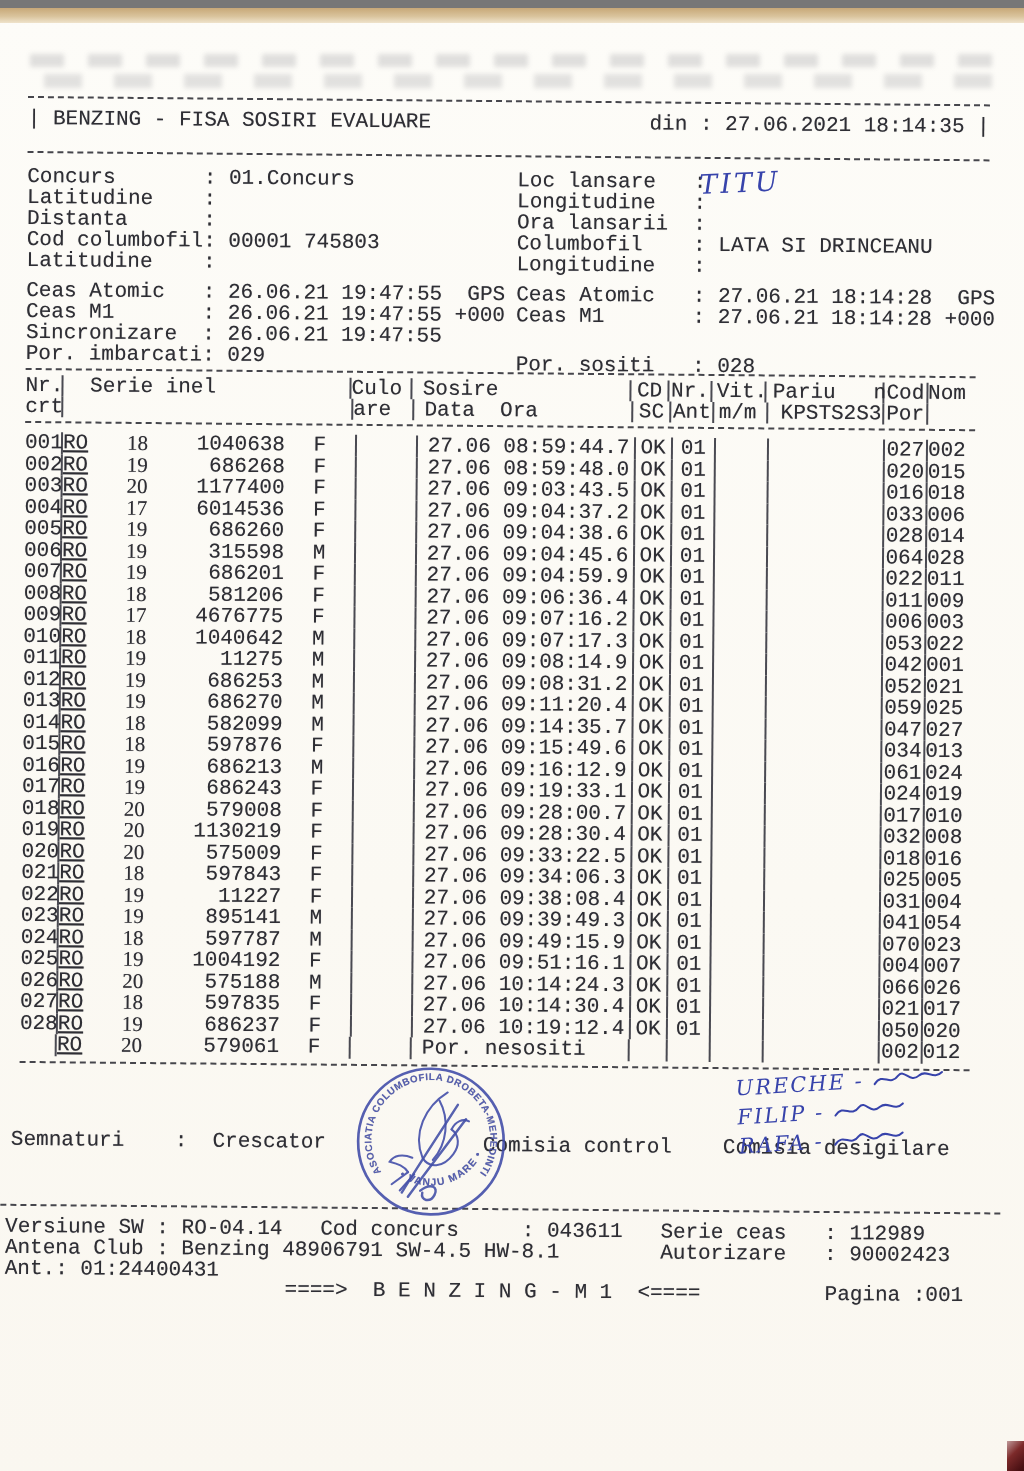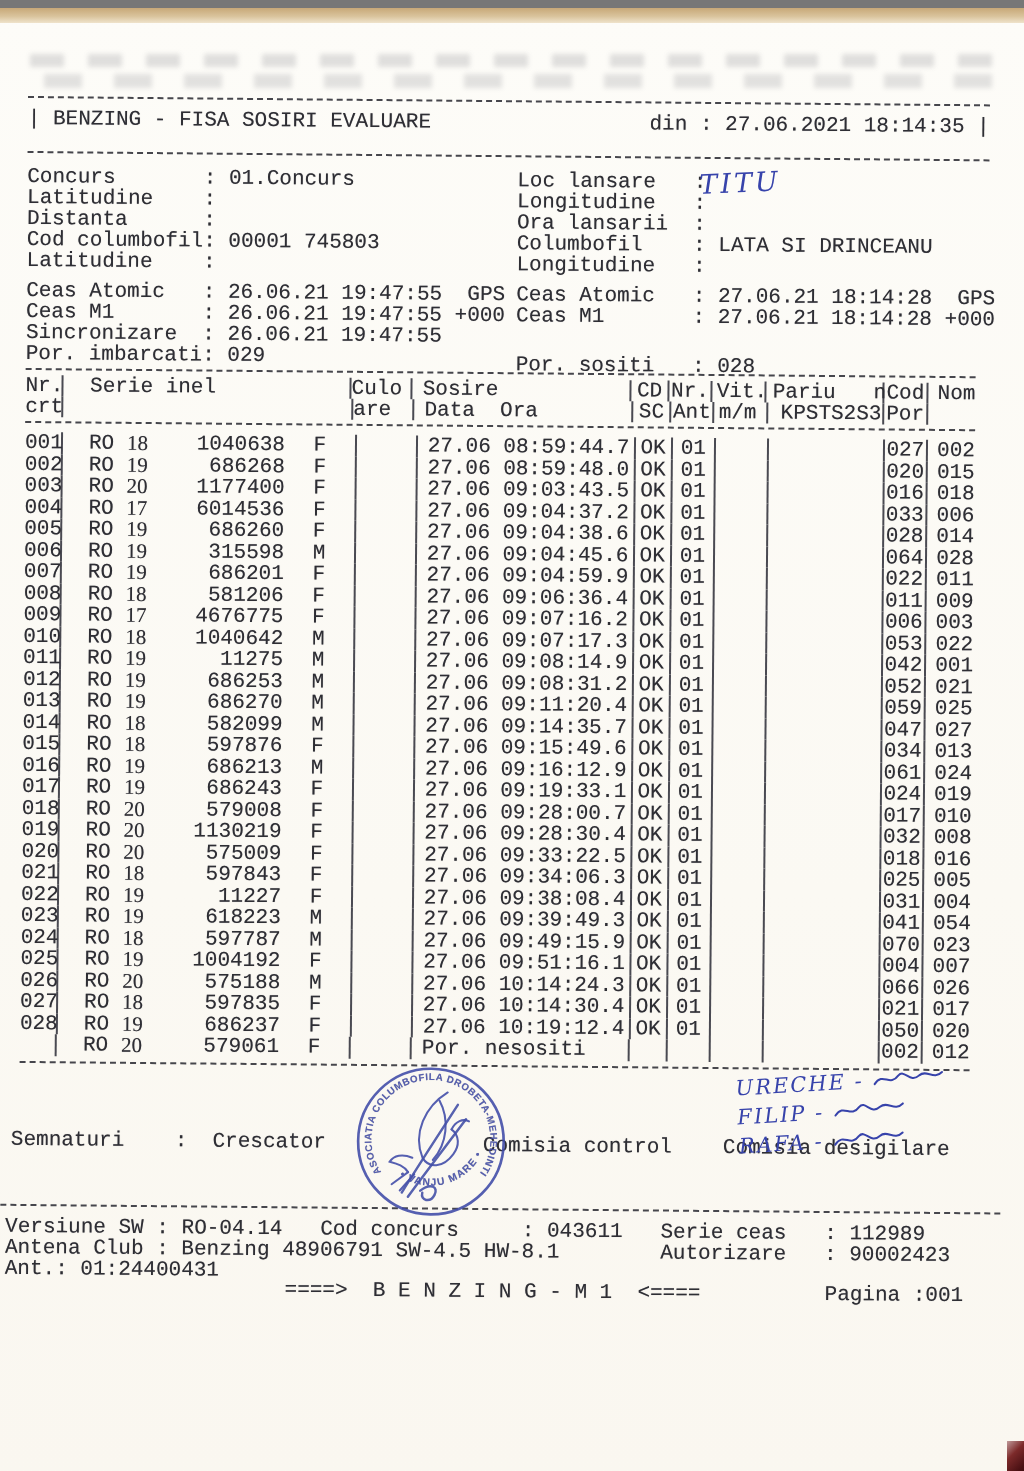--- a/index.html
+++ b/index.html
@@ -45,22 +45,22 @@
   .td,.th{white-space:pre;border-right:2px solid #4a4a52;overflow:visible;}
   .c-nr{width:36px;}
   .c-serie{width:292px;display:flex;}
   .c-culo{width:60px;}
   .c-sos{width:222px;padding-left:10px;box-sizing:border-box;}
   .c-cd{width:36px;text-align:center;}
   .c-ant{width:42px;text-align:center;}
   .c-vit{width:54px;padding-left:4px;box-sizing:border-box;}
   .c-pariu{width:118px;padding-left:6px;box-sizing:border-box;}
   .c-cod{width:42px;text-align:center;}
-  .c-nom{width:48px;text-align:right;border-right:none;}
-  .s-tara{display:inline-block;width:64px;padding-left:26px;box-sizing:border-box;}
+  .c-nom{width:48px;text-align:left;border-right:none;}
+  .s-tara{display:inline-block;width:64px;box-sizing:border-box;text-decoration:underline;}
   .s-an{display:inline-block;width:40px;font-family:Liberation Serif, serif;}
   .s-ring{display:inline-block;width:118px;text-align:right;}
   .s-sex{display:inline-block;width:70px;text-align:center;}
 
   
   .stamp{position:absolute;left:358px;top:1048px;width:164px;height:164px;opacity:.88;z-index:5;}
 
   
   .hand-loc{position:absolute;left:700px;top:153px;font-family:"DejaVu Serif",serif;
     font-style:italic;font-size:27px;color:var(--pen);transform:rotate(-3deg);letter-spacing:3px;
@@ -550,21 +550,21 @@
             <div class="td c-pariu"></div>
             <div class="td c-cod">031</div>
             <div class="td c-nom">004</div>
           </div>
 
           <div class="tr">
             <div class="td c-nr">023</div>
             <div class="td c-serie">
               <span class="s-tara">RO</span>
               <span class="s-an">19</span>
-              <span class="s-ring">618223</span>
+              <span class="s-ring">895141</span>
               <span class="s-sex">M</span>
             </div>
             <div class="td c-culo"></div>
             <div class="td c-sos">27.06 09:39:49.3</div>
             <div class="td c-cd">OK</div>
             <div class="td c-ant">01</div>
             <div class="td c-vit"></div>
             <div class="td c-pariu"></div>
             <div class="td c-cod">041</div>
             <div class="td c-nom">054</div>

